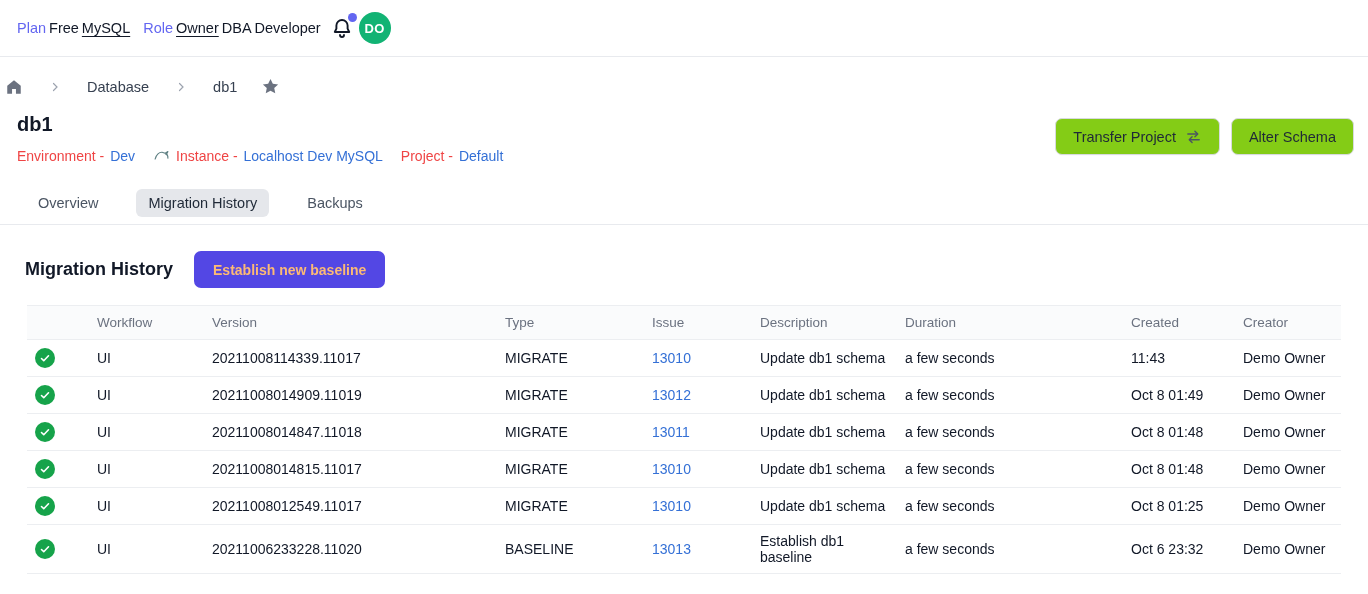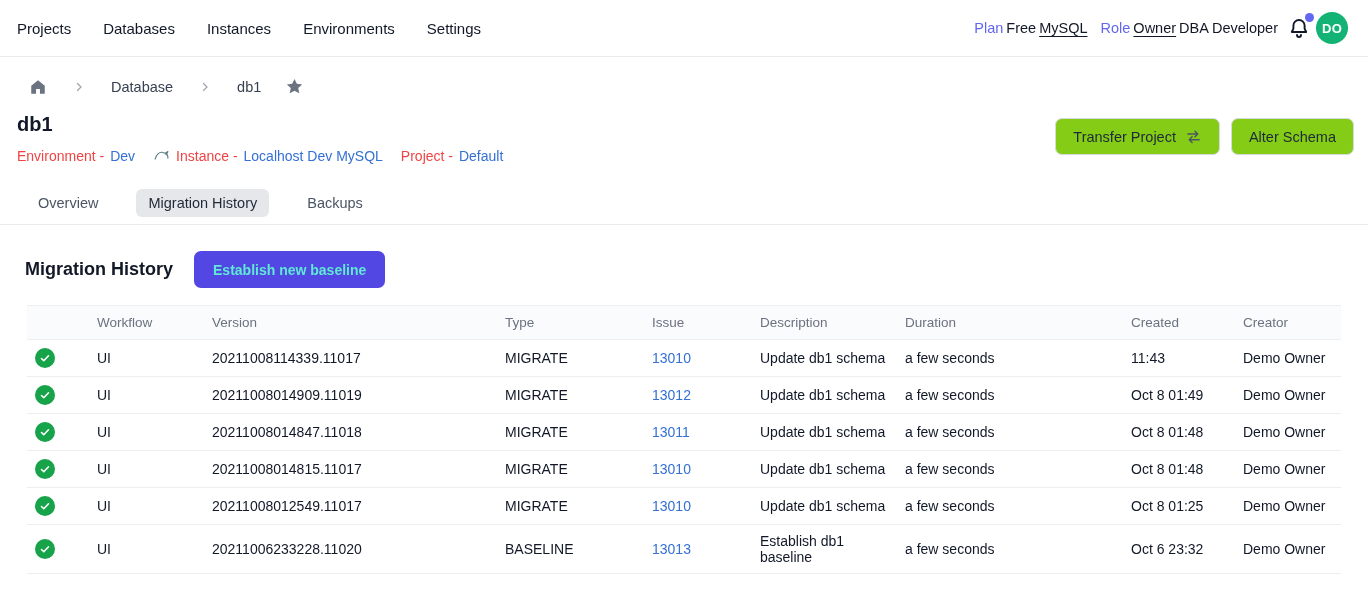--- a/index.html
+++ b/index.html
@@ -23,21 +23,21 @@
   .bell-wrap { position:relative; width:26px; height:26px; margin-left:6px; cursor:pointer; }
   .bell-wrap svg { display:block; }
   .notif-dot { position:absolute; top:-2px; right:-1px; width:9px; height:9px; border-radius:50%; background:#6366f1; }
   .avatar {
     width:32px; height:32px; border-radius:50%; background:#12b374; color:#fff;
     display:flex; align-items:center; justify-content:center;
     font-size:13px; font-weight:700; cursor:pointer; letter-spacing:.3px;
   }
   
   .breadcrumb {
-    display:flex; align-items:center; gap:26px; padding:20px 0 0 29px;
+    display:flex; align-items:center; gap:26px; padding:20px 0 0 5px;
     font-size:14.5px; color:#374151;
   }
   .crumb-sep { display:flex; align-items:center; }
   
   .page-title { margin:17px 0 0 17px; font-size:20px; font-weight:700; color:#111827; }
   .meta-row {
     margin:11px 0 0 17px; display:flex; align-items:center; font-size:14px; color:#374151;
   }
   .meta-label { color:#ef4444; }
   a.link, .link { color:#3470d6; text-decoration:none; cursor:pointer; }
@@ -54,21 +54,21 @@
   .tabs-wrap { margin-top:25px; border-bottom:1px solid #e8eaee; padding:0 16px 7px 26px; }
   .tabs { display:flex; align-items:center; gap:26px; }
   .tab {
     padding:6px 12px; border-radius:6px; font-size:14.5px; color:#4b5563; cursor:pointer;
   }
   .tab.active { background:#e5e7eb; color:#1f2937; }
   
   .section-head { margin:26px 0 0 25px; display:flex; align-items:center; gap:21px; }
   .section-title { font-size:18px; font-weight:700; color:#111827; }
   .btn-primary {
-    height:37px; background:#5347e4; color:#5eead4; border:none; border-radius:7px;
+    height:37px; background:#5347e4; color:#fdba74; border:none; border-radius:7px;
     padding:16px 19px; font-size:14px; font-weight:700; cursor:pointer; font-family:inherit;
     display:inline-flex; align-items:center;
   }
   
   table.history {
     margin:17px 27px 0 27px; width:1314px; border-collapse:collapse; table-layout:fixed;
   }
   .history th {
     background:#fafbfc; text-align:left; font-weight:500; color:#6b7280; font-size:13.5px;
     padding:9px 0; border-top:1px solid #eceef1; border-bottom:1px solid #eceef1;
@@ -81,27 +81,20 @@
   .check {
     width:20px; height:20px; border-radius:50%; background:#16a34a;
     display:flex; align-items:center; justify-content:center;
   }
   .issue-link { color:#3470d6; cursor:pointer; }
 </style>
 </head>
 <body>
 
 <header class="topnav">
-  <nav class="nav-left">
-    <span class="nav-item">Projects</span>
-    <span class="nav-item">Databases</span>
-    <span class="nav-item">Instances</span>
-    <span class="nav-item">Environments</span>
-    <span class="nav-item">Settings</span>
-  </nav>
   <div class="nav-right">
     <span class="accent-text">Plan</span>
     <span>Free</span>
     <span class="u">MySQL</span>
     <span class="accent-text" style="margin-left:10px">Role</span>
     <span class="u">Owner</span>
     <span>DBA</span>
     <span>Developer</span>
     <span class="bell-wrap">
       <svg width="24" height="26" viewBox="0 0 24 24" fill="none" stroke="#111827" stroke-width="1.9" stroke-linecap="round" stroke-linejoin="round">

